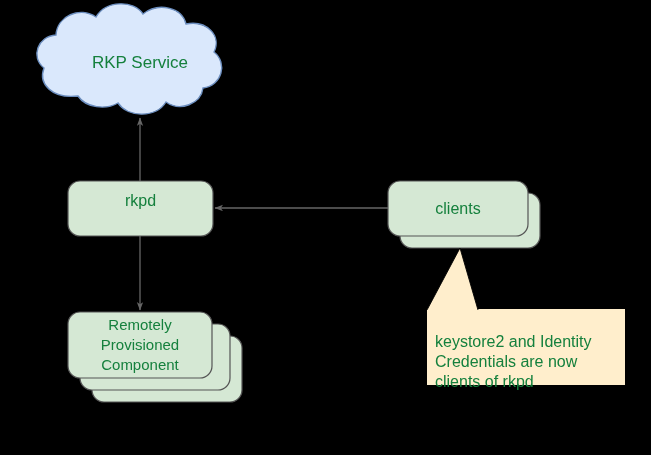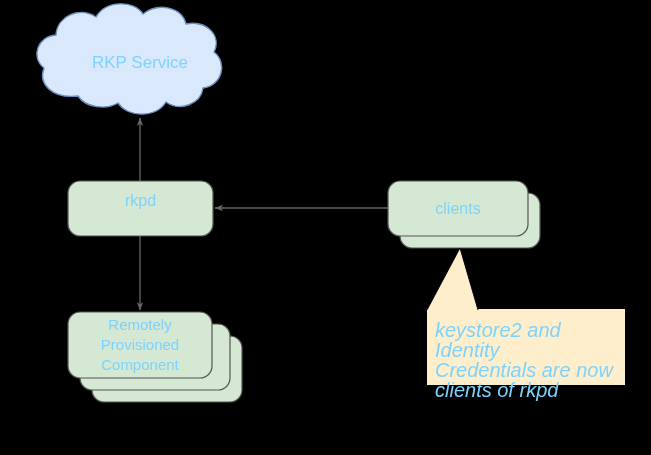--- a/index.html
+++ b/index.html
@@ -21,21 +21,21 @@
     top: 0;
     width: 651px;
     height: 455px;
   }
   .node-label {
     position: absolute;
     display: flex;
     align-items: center;
     justify-content: center;
     text-align: center;
-    color: #7dd3fc;
+    color: #15803d;
     font-family: "Liberation Sans", sans-serif;
     pointer-events: none;
     white-space: pre-line;
   }
   #cloud-label {
     left: 45px;
     top: 8px;
     width: 190px;
     height: 110px;
     font-size: 17px;
@@ -58,31 +58,30 @@
   #rpc-label {
     left: 68px;
     top: 312px;
     width: 144px;
     height: 66px;
     font-size: 15px;
     line-height: 20px;
   }
   #note-label {
     left: 435px;
-    top: 316px;
+    top: 328px;
     width: 182px;
     height: 70px;
-    font-size: 20px;
+    font-size: 16px;
     line-height: 20px;
     justify-content: flex-start;
     text-align: left;
     align-items: flex-start;
     padding-top: 4px;
     box-sizing: border-box;
-    font-style: italic;
   }
 </style>
 </head>
 <body>
 
 <div id="canvas">
 
   <svg id="svg-layer" viewBox="0 0 651 455" xmlns="http://www.w3.org/2000/svg">
 
     <defs>

